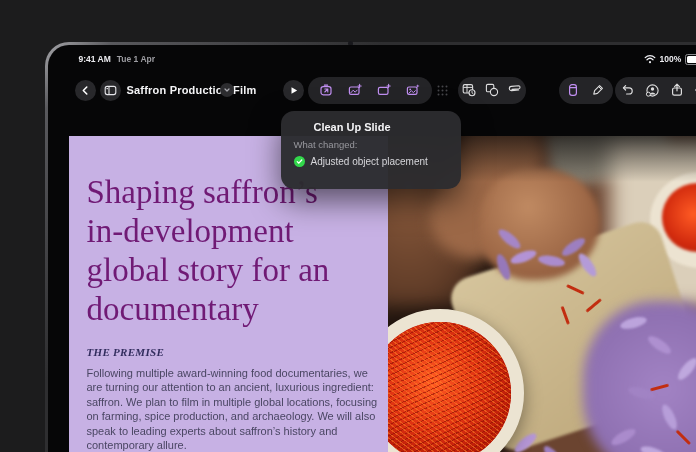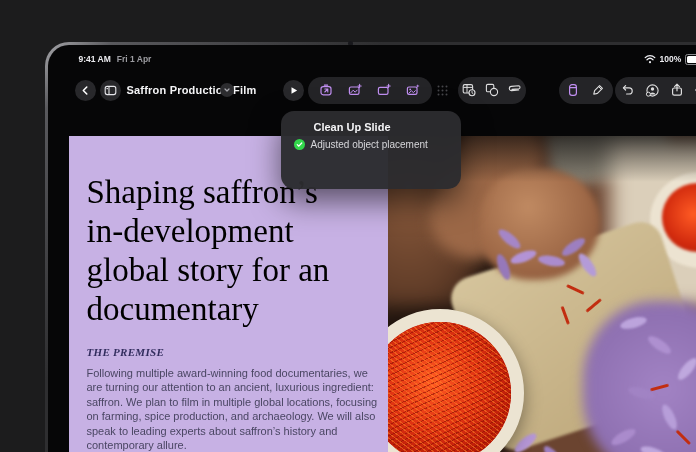--- a/index.html
+++ b/index.html
@@ -35,21 +35,21 @@
   .check{width:11px;height:11px;border-radius:50%;background:#32d74b;display:flex;align-items:center;justify-content:center;flex:0 0 auto;}
   .pop-change{font-size:10px;color:#d6d6da;}
   .pop-beta{display:flex;align-items:center;justify-content:center;gap:4px;margin-top:7px;}
   .beta-badge{font-size:6.5px;font-weight:700;color:#cdcdd2;background:#545459;border-radius:4px;padding:1px 4px 1.5px;letter-spacing:.3px;}
   .beta-note{font-size:7.5px;color:#98989e;}
 
   
   .slide{position:absolute;left:21px;top:91px;width:679px;height:339px;background:#000;}
   .panel{position:absolute;left:0;top:0;width:319px;height:100%;background:#c7b1e4;padding:24px 14px 0 18px;box-sizing:border-box;}
   .kicker{font-size:13px;font-weight:800;letter-spacing:1.4px;color:#312c5e;}
-  .slide-title{margin-top:13px;font-family:"Liberation Serif",serif;font-size:33px;line-height:39px;color:#000000;font-weight:500;}
+  .slide-title{margin-top:13px;font-family:"Liberation Serif",serif;font-size:33px;line-height:39px;color:#701a75;font-weight:500;}
   .premise{margin-top:17px;font-family:"Liberation Serif",serif;font-style:italic;font-weight:700;font-size:11px;letter-spacing:.3px;color:#322d5e;}
   .body-text{margin-top:8px;font-size:11px;line-height:14.5px;color:#4a4663;width:292px;}
 
   
   .photo{position:absolute;left:319px;top:0;right:0;bottom:0;background:#6b4430;overflow:hidden;}
   .photo div{position:absolute;}
   .ph-arm{left:-25px;top:-20px;width:115px;height:190px;background:radial-gradient(ellipse at 40% 40%,#8a5a3c,#5d3a26 70%,transparent);filter:blur(9px);}
   .ph-dark{left:-20px;top:115px;width:140px;height:230px;background:#241710;filter:blur(10px);}
   .ph-sleeve{left:160px;top:-14px;width:120px;height:58px;background:#8b8577;transform:rotate(-9deg);filter:blur(7px);}
   .ph-cloth{left:222px;top:2px;width:165px;height:170px;background:#dbcfba;filter:blur(10px);}
@@ -72,21 +72,21 @@
 </head>
 <body>
 
 <div class="device">
   <div class="camera"></div>
   <div class="screen">
 
     <div class="statusbar">
       <div class="status-left">
         <span class="st-time">9:41 AM</span>
-        <span class="st-date">Fri 1 Apr</span>
+        <span class="st-date">Tue 1 Apr</span>
       </div>
       <div class="status-right">
         <span>
           <svg width="12" height="10" viewBox="0 0 12 10">
               <path d="M1.2 3.6a7 7 0 0 1 9.6 0" stroke="#ececf0" stroke-width="1.3" fill="none" stroke-linecap="round"></path>
               <path d="M3 5.7a4.4 4.4 0 0 1 6 0" stroke="#ececf0" stroke-width="1.3" fill="none" stroke-linecap="round"></path>
               <circle cx="6" cy="8.2" r="1.1" fill="#ececf0"></circle>
             </svg>
         </span>
         <span class="batt-pct">100%</span>
@@ -325,20 +325,21 @@
 
         <div class="ph-bowlL">
             <i></i>
           </div>
         <div class="ph-vignette"></div>
       </div>
     </div>
 
     <div class="popover">
       <div class="pop-title">Clean Up Slide</div>
+      <div class="pop-sub">What changed:</div>
       <div class="pop-row">
         <span class="check">
             <svg width="7" height="7" viewBox="0 0 10 10">
               <path d="M1.8 5.2 4 7.4 8.2 2.8" stroke="#fff" stroke-width="1.8" fill="none" stroke-linecap="round" stroke-linejoin="round"></path>
             </svg>
           </span>
         <span class="pop-change">Adjusted object placement</span>
       </div>
     </div>
 

